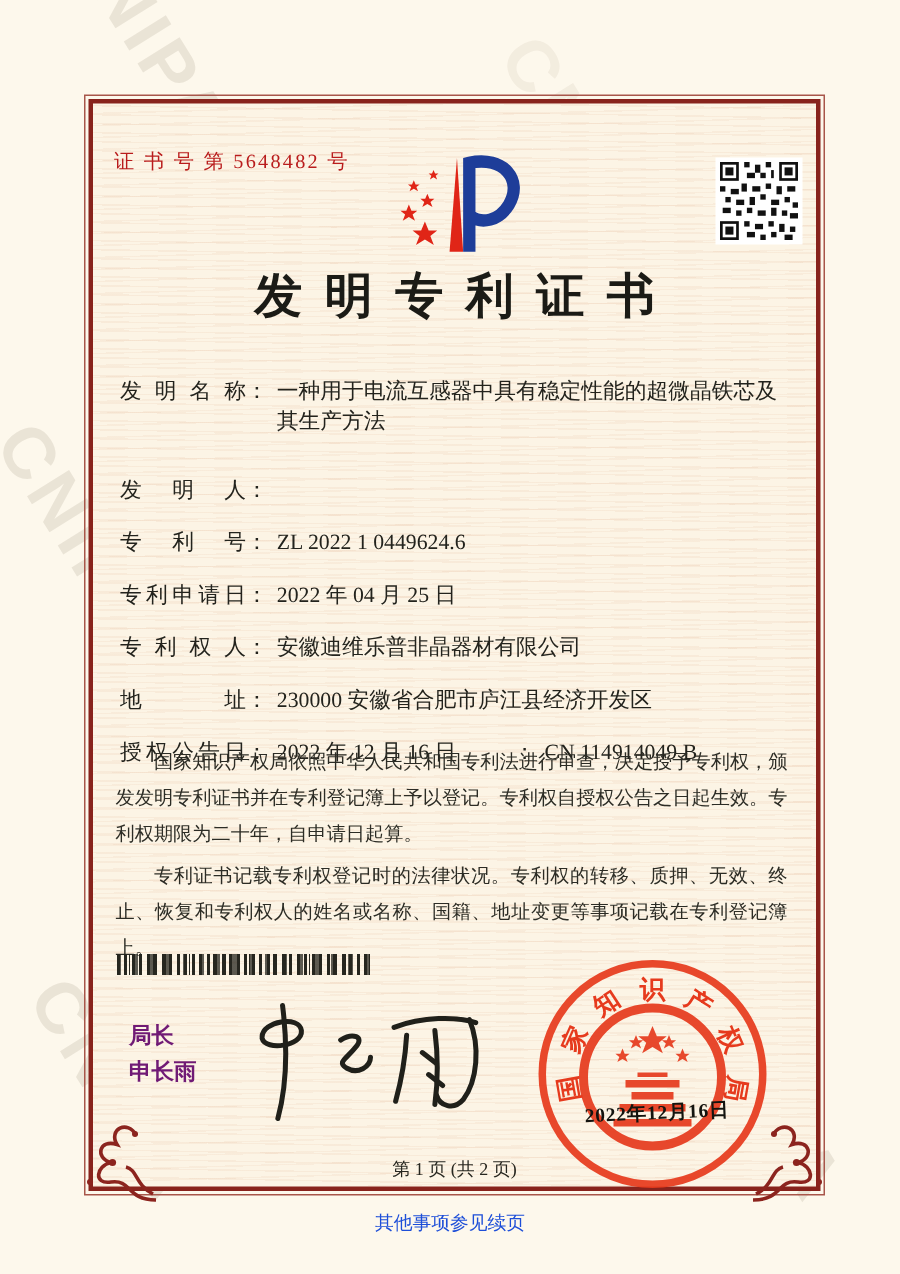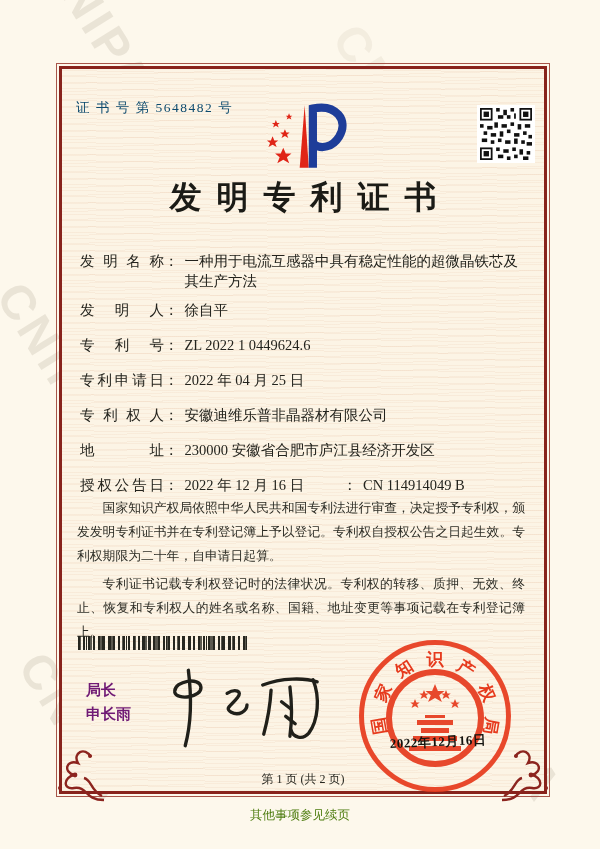--- a/index.html
+++ b/index.html
@@ -24,31 +24,31 @@
   .frame{position:absolute;left:56px;top:63px;width:494px;height:734px;
          border:1px solid #a8564a;padding:2px;z-index:2;box-sizing:border-box;}
   .frame-inner{width:100%;height:100%;border:3px solid #88231c;box-sizing:border-box;
     background:
       repeating-linear-gradient(1deg, rgba(214,150,110,0.10) 0 1px, rgba(0,0,0,0) 1px 6px),
       repeating-linear-gradient(-1.6deg, rgba(214,150,110,0.09) 0 1px, rgba(0,0,0,0) 1px 8px),
       #fcf4e5;}
 
   .abs{position:absolute;z-index:3;}
 
-  .certno{left:76px;top:99px;font-size:13.5px;letter-spacing:1.5px;color:#0c4a6e;}
+  .certno{left:76px;top:99px;font-size:13.5px;letter-spacing:1.5px;color:#b91c1c;}
 
   .logo{left:251px;top:102px;width:104px;height:74px;}
   .qr{left:477px;top:105px;width:58px;height:58px;background:#fff;padding:3px;box-sizing:border-box;}
 
   .title{left:56px;top:176px;width:494px;text-align:center;font-size:32px;font-weight:700;
          letter-spacing:15px;text-indent:15px;color:#1b1b16;}
 
   .fields{left:80px;top:251px;width:440px;font-size:14.5px;color:#23231d;}
   .frow{display:flex;align-items:flex-start;line-height:20px;margin-bottom:15px;}
-  .frow.gap-after{margin-bottom:9px;font-family:Liberation Serif, serif;}
+  .frow.gap-after{margin-bottom:26px;font-family:Liberation Serif, serif;}
   .flabel{display:inline-block;width:84px;text-align:justify;text-align-last:justify;flex:0 0 84px;}
   .fcolon{flex:0 0 auto;margin-right:6px;}
   .fvalue{flex:1 1 auto;}
   .grow{display:flex;align-items:flex-end;line-height:20px;font-size:14.5px;}
   .gval1{width:158px;flex:0 0 158px;}
 
   .paras{left:73px;top:492px;width:456px;font-size:12.8px;line-height:24px;
          text-align:justify;color:#2c2c25;}
   .paras p{margin:4px;text-indent:2em;}
 
@@ -75,21 +75,21 @@
   .sc2{transform:rotate(-33deg)  translateY(-56px);}
   .sc3{transform:rotate(0deg)    translateY(-56px);}
   .sc4{transform:rotate(33deg)   translateY(-56px);}
   .sc5{transform:rotate(66deg)   translateY(-56px);}
   .sc6{transform:rotate(100deg)  translateY(-56px);}
   .emblem{position:absolute;left:26px;top:28px;width:100px;height:100px;opacity:.92;}
   .seal-date{left:362px;top:733px;width:152px;text-align:center;font-size:13px;font-weight:700;
              color:#14140f;transform:rotate(-2.5deg);z-index:6;letter-spacing:.5px;}
 
   .pageno{left:56px;top:771px;width:494px;text-align:center;font-size:12px;color:#26261f;z-index:4;}
-  .contnote{left:0;top:807px;width:600px;text-align:center;font-size:12.5px;color:#4d7c0f;}
+  .contnote{left:0;top:807px;width:600px;text-align:center;font-size:12.5px;color:#1d4ed8;}
 
   .flourish{z-index:4;width:64px;height:60px;}
   .fl-left{left:44px;top:744px;}
   .fl-right{left:498px;top:744px;transform:scaleX(-1);}
 </style>
 </head>
 <body>
 
 <div class="page">
 
@@ -175,21 +175,20 @@
 
   <div class="abs fields">
     <div class="frow gap-after">
       <span class="flabel">发明名称</span>
         <span class="fcolon">：</span>
         <span class="fvalue">一种用于电流互感器中具有稳定性能的超微晶铁芯及其生产方法</span>
     </div>
     <div class="frow">
       <span class="flabel">发明人</span>
         <span class="fcolon">：</span>
-        <span class="fvalue">徐自平</span>
     </div>
     <div class="frow">
       <span class="flabel">专利号</span>
         <span class="fcolon">：</span>
         <span class="fvalue">ZL 2022 1 0449624.6</span>
     </div>
     <div class="frow">
       <span class="flabel">专利申请日</span>
         <span class="fcolon">：</span>
         <span class="fvalue">2022 年 04 月 25 日</span>

